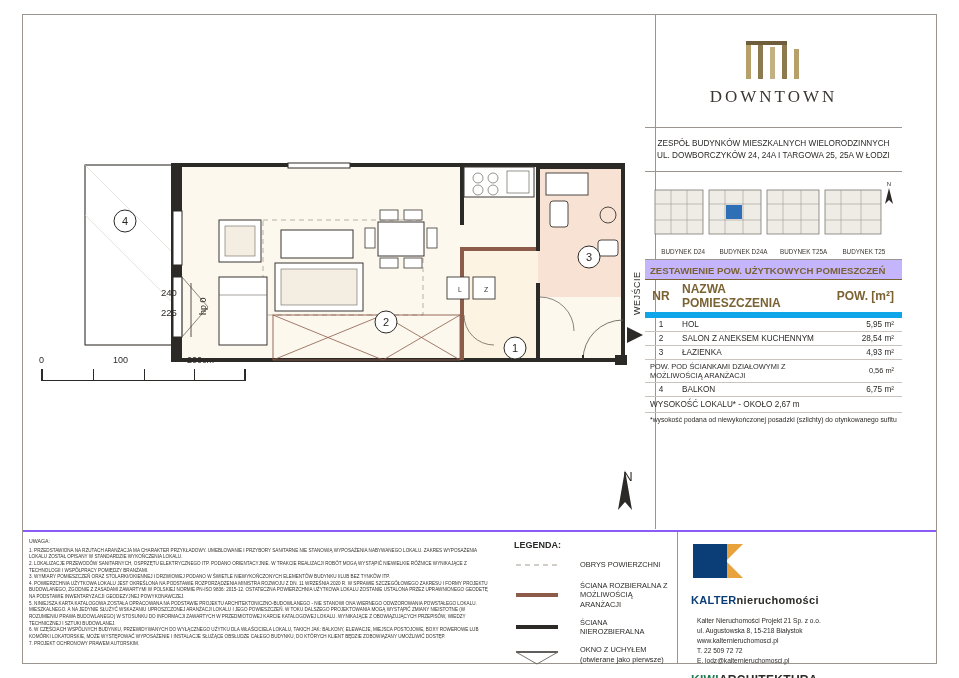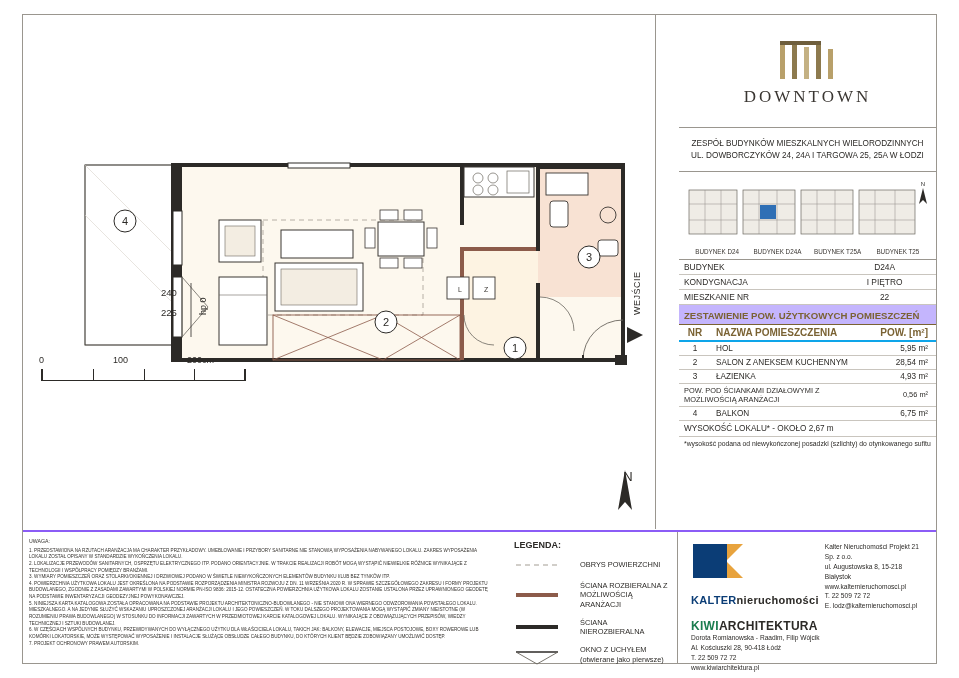--- a/index.html
+++ b/index.html
@@ -14,53 +14,53 @@
   .scalebar .nums span{position:absolute;top:0;}
   .scalebar .bar{position:relative;height:12px;border-left:1px solid #2c2a27;border-right:1px solid #2c2a27;}
   .scalebar .bar i{position:absolute;top:0;bottom:0;width:1px;background:#2c2a27;}
   .scalebar .bar em{position:absolute;left:0;right:0;top:11px;height:1px;background:#2c2a27;}
   .wejscie{position:absolute;left:609px;top:300px;font-size:9px;letter-spacing:.5px;transform:rotate(-90deg);transform-origin:left top;white-space:nowrap;}
   .northWrap{position:absolute;left:578px;top:452px;width:54px;text-align:center;}
   .northWrap .nlab{font-size:13px;margin-top:2px;}
   .dimnum{position:absolute;font-size:9.5px;}
   .hp0{position:absolute;font-size:9px;transform:rotate(-90deg);transform-origin:left top;}
   
-  .right{position:absolute;left:679px;top:15px;width:257px;height:514px;box-sizing:border-box;}
+  .right{position:absolute;left:645px;top:15px;width:257px;height:514px;box-sizing:border-box;}
   .logoBox{height:112px;border-bottom:1px solid #9a968f;display:flex;flex-direction:column;align-items:center;justify-content:center;}
   .logoTitle{font-size:17px;letter-spacing:3px;font-family:"Liberation Serif",serif;margin-top:6px;color:#3a3632;}
   .addr{padding:10px 6px 8px;text-align:center;font-size:8.2px;line-height:1.5;border-bottom:1px solid #9a968f;}
   .keyplanBox{padding:8px 6px 4px;border-bottom:1px solid #9a968f;position:relative;}
   .bldgLabels{display:flex;justify-content:space-between;font-size:6.3px;padding:2px 2px 0;color:#3a3632;}
   .bldgLabels span{flex:1;text-align:center;}
   .infoTable{width:100%;border-collapse:collapse;font-size:8.4px;}
   .infoTable td{padding:2px 5px;border-bottom:1px solid #c9c5be;}
   .infoTable td.v{text-align:center;width:40%;}
   .sectionHead{background:#c4b5fd;color:#7a6233;font-size:9.6px;font-weight:bold;padding:5px 5px 3px;border-bottom:1px solid #7a6233;}
   .roomTable{width:100%;border-collapse:collapse;font-size:8.2px;}
-  .roomTable th{color:#7a6233;font-weight:bold;text-align:left;padding:2px 5px;border-bottom:2px solid #0ea5e9;font-size:10px;}
+  .roomTable th{color:#7a6233;font-weight:bold;text-align:left;padding:2px 5px;border-bottom:6px solid #0ea5e9;font-size:12px;}
   .roomTable th.num{width:22px;text-align:center;}
   .roomTable th.area{width:58px;text-align:right;padding-right:8px;}
   .roomTable td{padding:2px 5px;border-bottom:1px solid #c9c5be;}
   .roomTable td.num{text-align:center;}
   .roomTable td.area{text-align:right;padding-right:8px;}
   .totalRow td{color:#7a6233;font-weight:bold;font-size:9.2px;padding:4px 5px;border-bottom:1px solid #c9c5be;}
   .subRow td{font-size:7.4px;line-height:1.25;}
   .heightRow{font-size:8.2px;padding:3px 5px;border-bottom:1px solid #c9c5be;}
   .footnote{font-size:6.8px;padding:3px 5px;line-height:1.3;}
   
   .bottom{position:absolute;left:23px;top:530px;right:23px;bottom:15px;border-top:2px solid #8b5cf6;}
   .notes{position:absolute;left:0;top:0;width:480px;bottom:0;padding:6px 8px 0 6px;box-sizing:border-box;font-size:4.6px;line-height:1.45;color:#34312d;}
   .notes .uwaga{font-size:5.2px;margin-bottom:2px;}
   .legend{position:absolute;left:487px;top:0;width:168px;bottom:0;padding:8px 4px;box-sizing:border-box;border-right:1px solid #9a968f;}
   .legend h4{margin:0 0 8px;font-size:9px;font-weight:bold;}
   .legRow{display:flex;align-items:center;margin-bottom:9px;gap:20px;}
   .legSym{width:46px;flex:0 0 46px;height:14px;position:relative;}
   .legTxt{font-size:7.4px;line-height:1.25;}
   .company{position:absolute;left:660px;top:0;right:0;bottom:0;padding:10px 8px;box-sizing:border-box;}
-  .coRow{display:flex;align-items:flex-start;margin-bottom:8px;}
+  .coRow{display:flex;align-items:flex-start;margin-bottom:8px;flex-direction:column;}
   .coLogo{flex:0 0 74px;}
   .coTxt{font-size:6.6px;line-height:1.5;padding-left:6px;}
   .kalterName{font-size:11px;font-weight:bold;letter-spacing:.3px;}
   .kalterName b{color:#0b3d76;}
   .kiwiName{font-size:12px;font-weight:bold;letter-spacing:.3px;}
   .kiwiName b{color:#1b7d4f;text-align:right;}
 </style>
 </head>
 <body>
 
@@ -257,36 +257,20 @@
         <text x="238" y="6" font-size="6" text-anchor="middle" font-family="Liberation Sans" fill="#2c2a27">N</text>
       </svg>
       <div class="bldgLabels">
         <span>BUDYNEK D24</span>
         <span>BUDYNEK D24A</span>
         <span>BUDYNEK T25A</span>
         <span>BUDYNEK T25</span>
       </div>
     </div>
 
-    <table class="infoTable">
-      <tbody>
-          <tr>
-        <td>BUDYNEK</td>
-        <td class="v">D24A</td>
-      </tr>
-      <tr>
-        <td>KONDYGNACJA</td>
-        <td class="v">I PIĘTRO</td>
-      </tr>
-      <tr>
-        <td>MIESZKANIE NR</td>
-        <td class="v">22</td>
-      </tr>
-    </tbody>
-      </table>
 
     <div class="sectionHead">ZESTAWIENIE POW. UŻYTKOWYCH POMIESZCZEŃ</div>
 
     <table class="roomTable">
       <thead>
         <tr>
           <th class="num">NR</th>
           <th>NAZWA POMIESZCZENIA</th>
           <th class="area">POW. [m²]</th>
         </tr>

